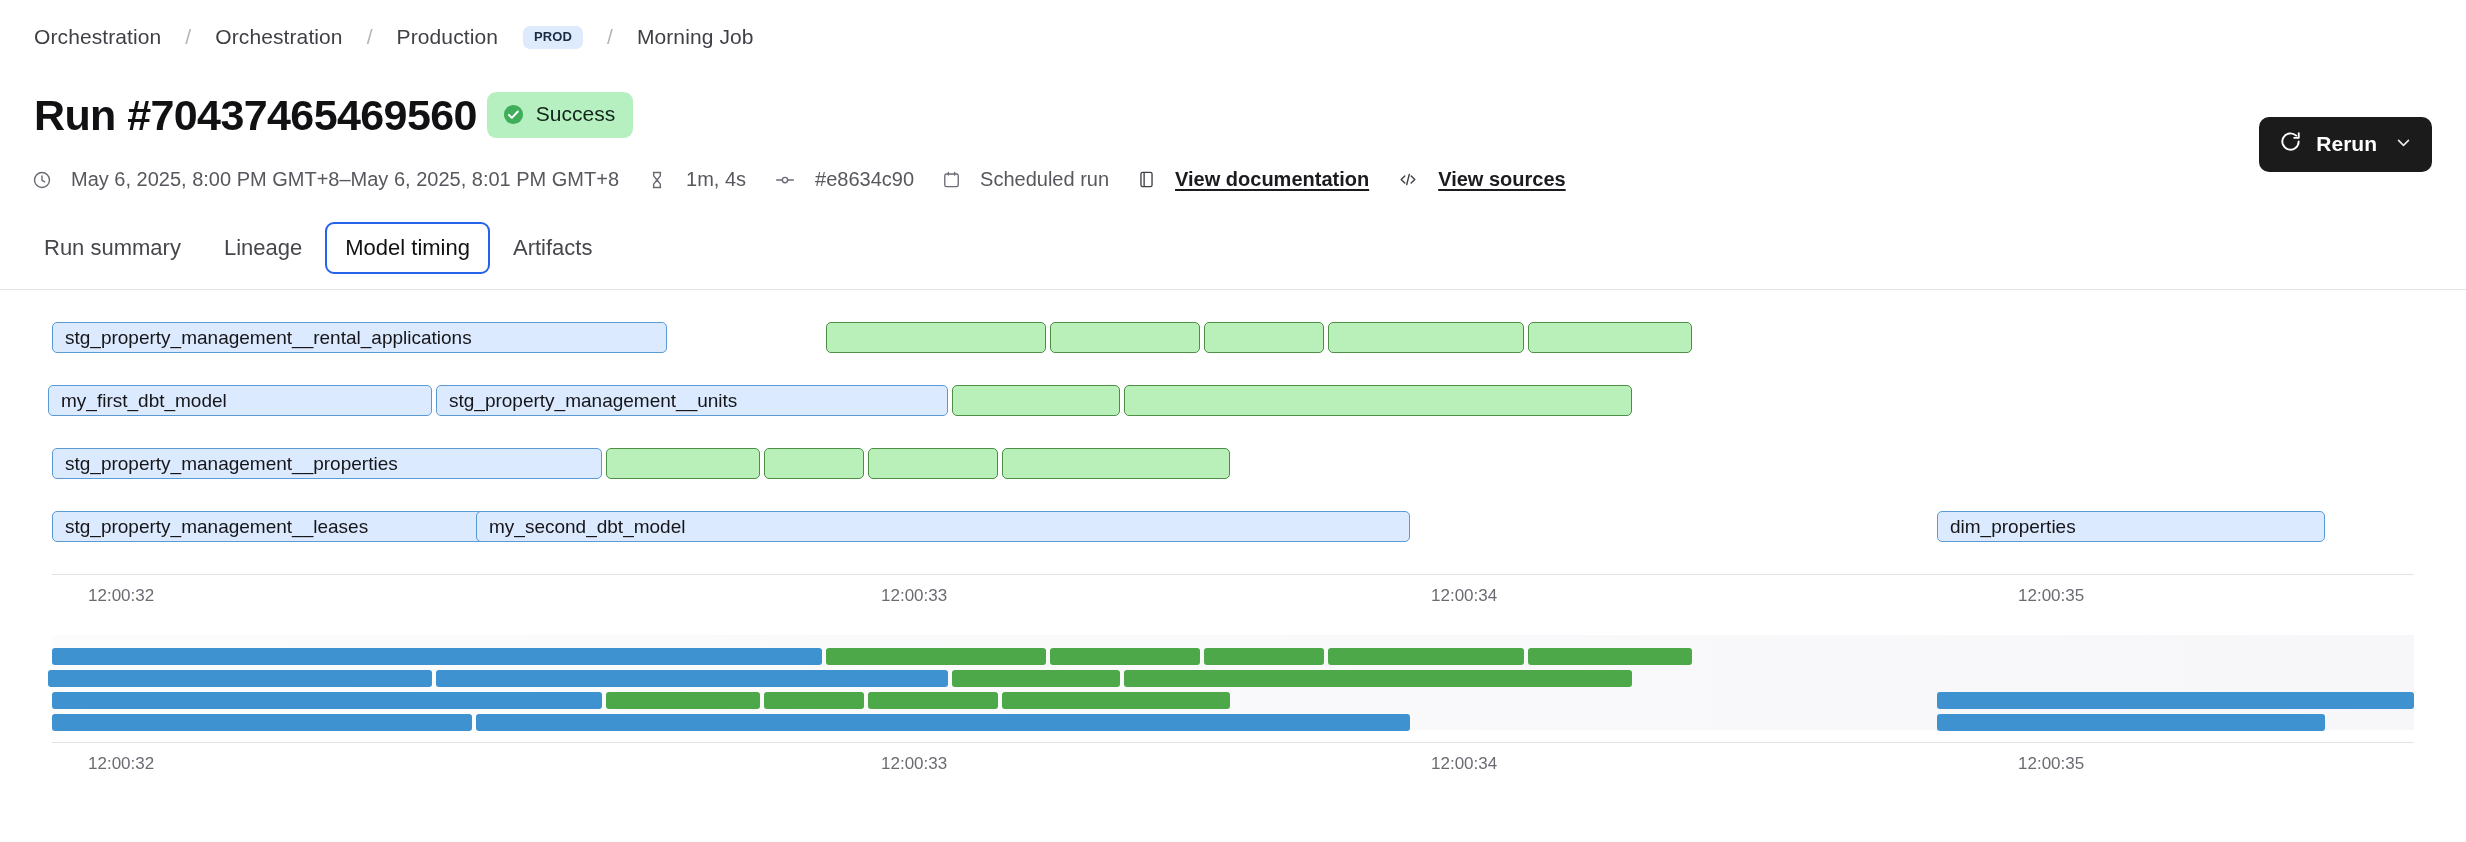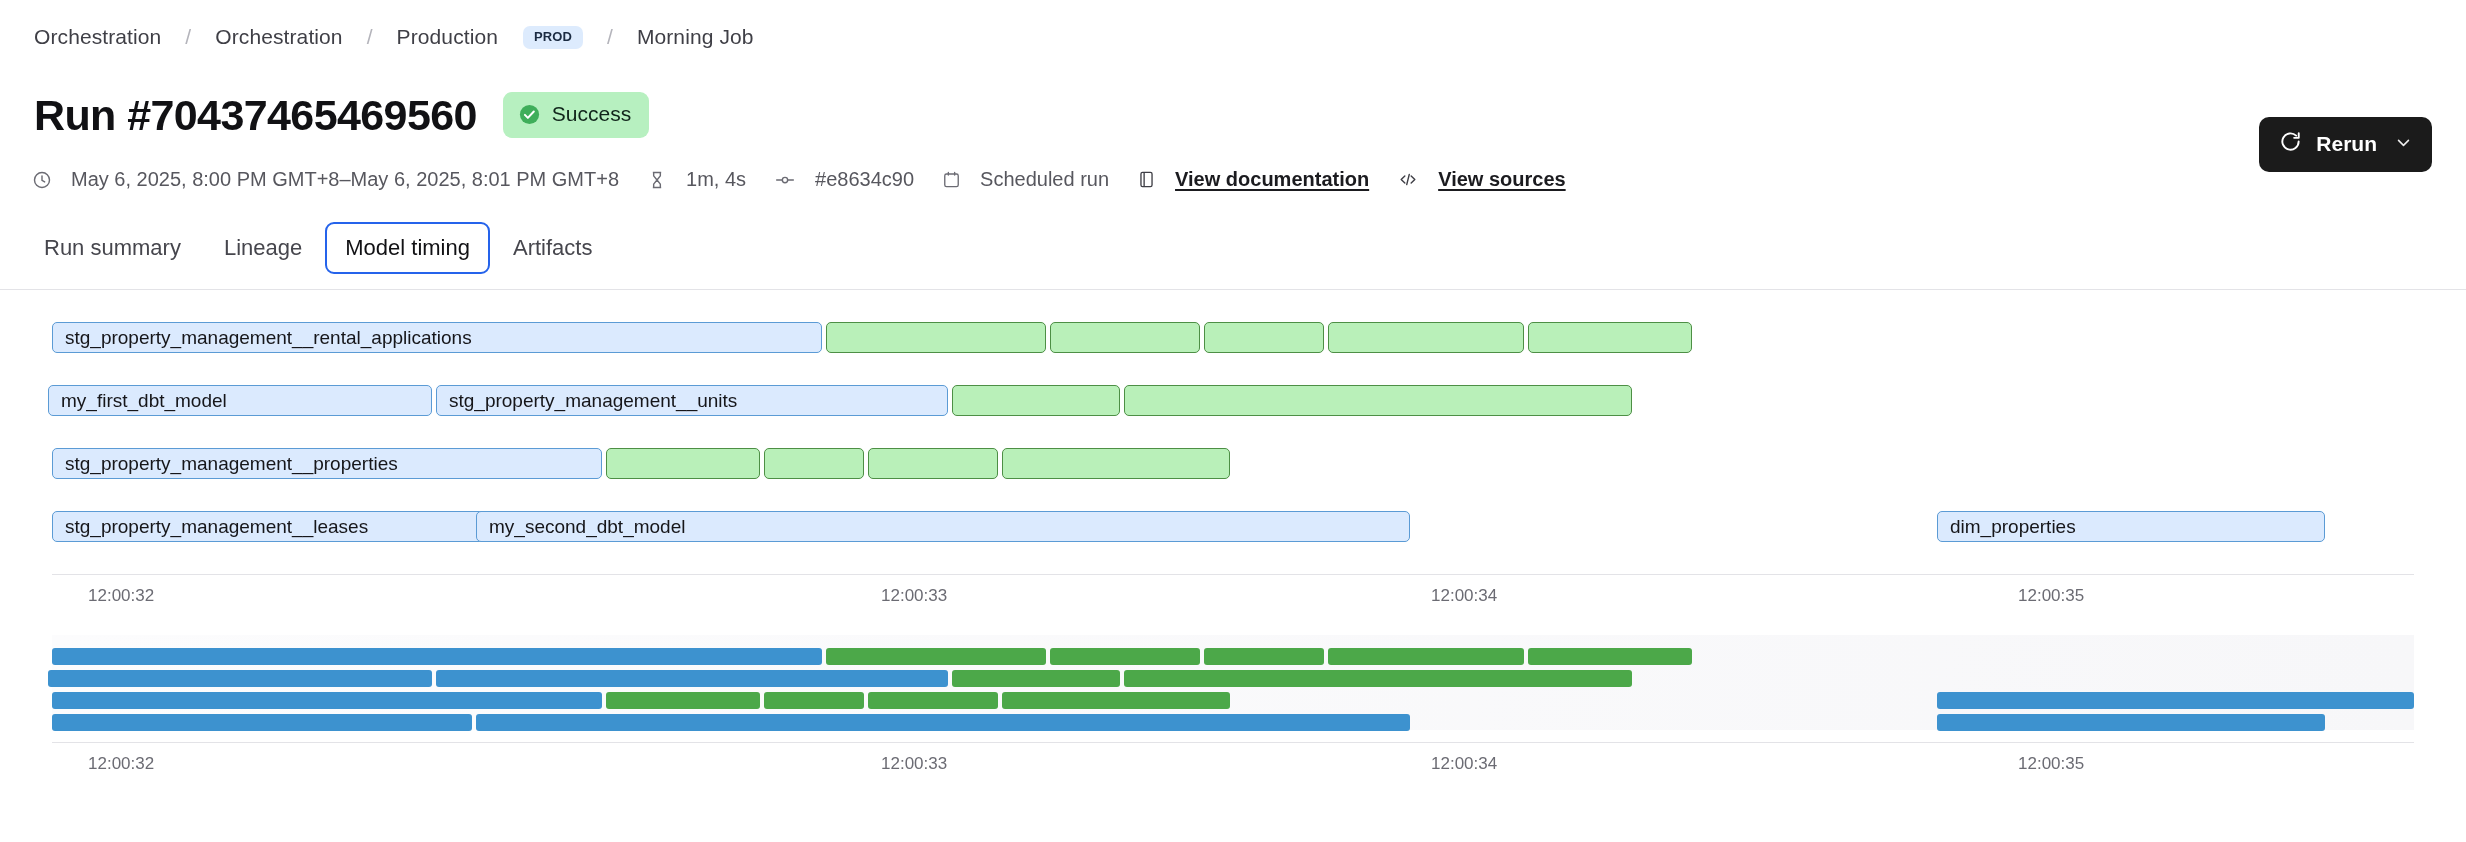--- a/index.html
+++ b/index.html
@@ -25,21 +25,21 @@
   .crumb-sep { color:#b4b4bb; margin:0 12px; }
   .crumb-badge {
     background:#ddebfd; color:#1b2b42; border-radius:7px;
     padding:3px 11px 5px; font-size:13px; font-weight:600;
     margin-left:13px;
   }
 
   
   .title-row {
     position:absolute; left:34px; top:92px;
-    display:flex; align-items:center; gap:26px;
+    display:flex; align-items:center; gap:10px;
   }
   .page-title {
     font-size:43px; font-weight:700; letter-spacing:-0.6px;
     line-height:1; color:#111114;
   }
   .status-badge {
     display:flex; align-items:center; gap:11px;
     background:#b7f0c0; border-radius:9px;
     padding:10px 18px 12px 15px;
     font-size:21px; font-weight:500; color:#10241a;
@@ -222,21 +222,21 @@
     <div class="tab">Run summary</div>
     <div class="tab">Lineage</div>
     <div class="tab active">Model timing</div>
     <div class="tab">Artifacts</div>
   </div>
 <div class="tabs-rule"></div>
 
 <div class="gantt">
   <div id="gantt-rows">
       <div class="g-row">
-        <div class="bar blue" style="left: 52px; width: 770px;">
+        <div class="bar blue" style="left: 52px; width: 615px;">
           <span class="bar-label">stg_property_management__rental_applications</span>
         </div>
         <div class="bar green" style="left: 826px; width: 220px;"></div>
         <div class="bar green" style="left: 1050px; width: 150px;"></div>
         <div class="bar green" style="left: 1204px; width: 120px;"></div>
         <div class="bar green" style="left: 1328px; width: 196px;"></div>
         <div class="bar green" style="left: 1528px; width: 164px;"></div>
       </div>
       <div class="g-row">
         <div class="bar blue" style="left: 436px; width: 512px;">

